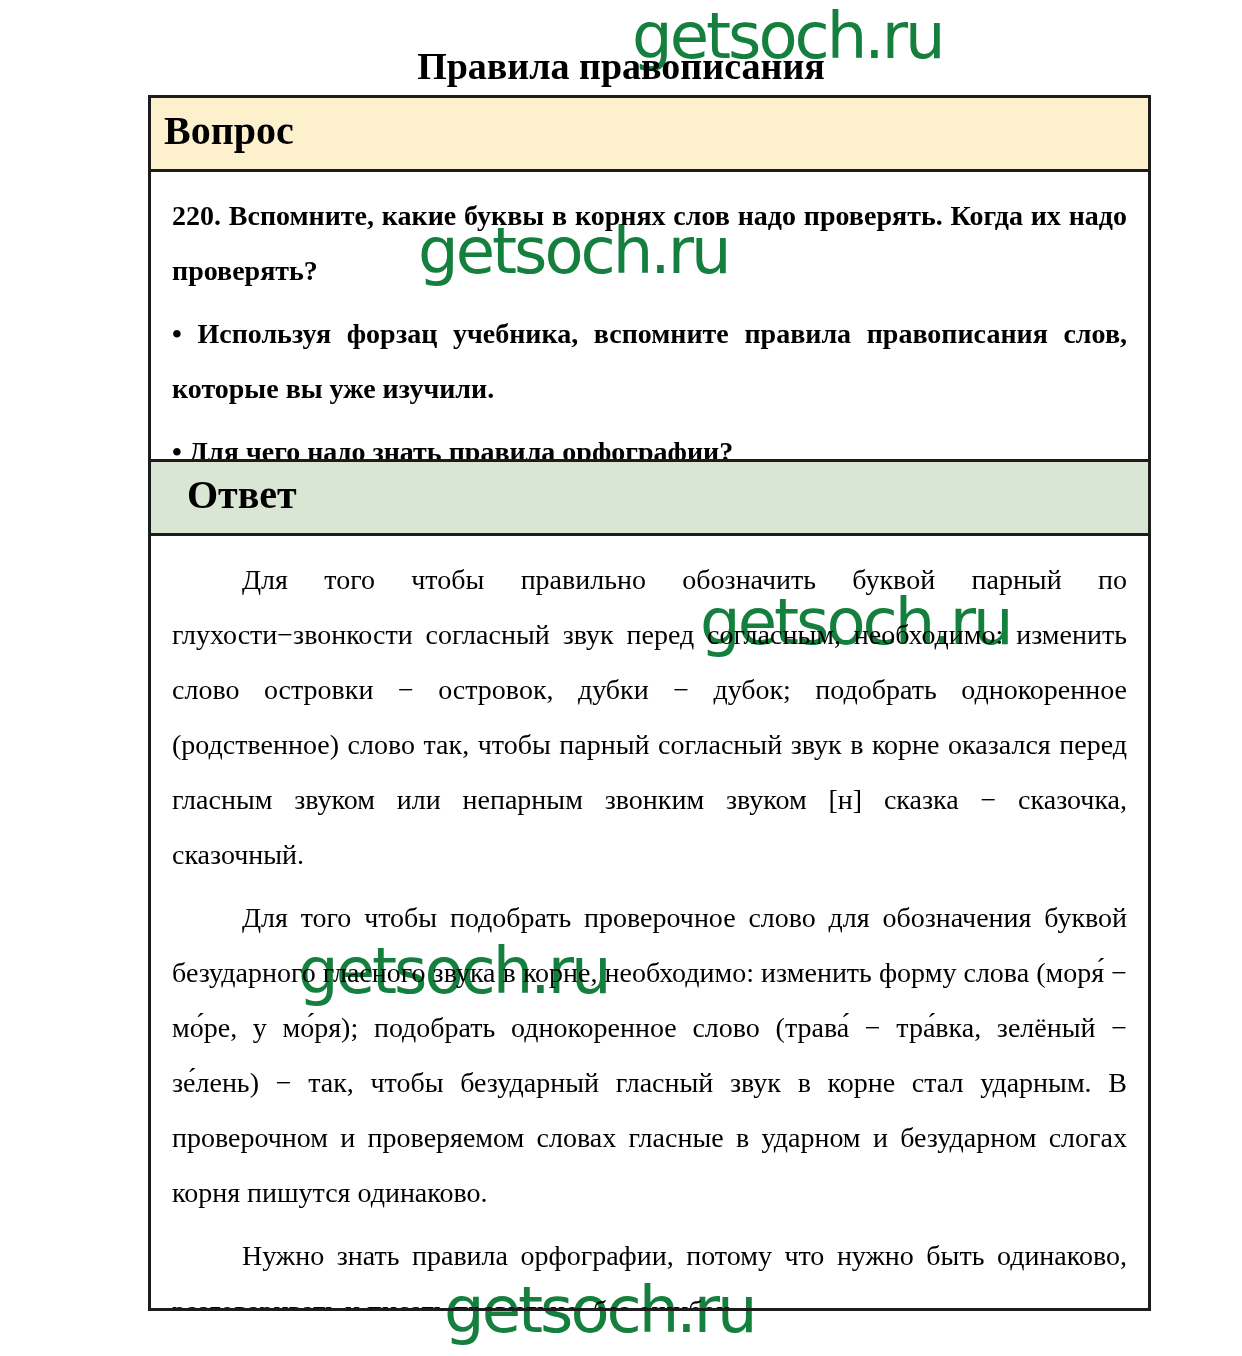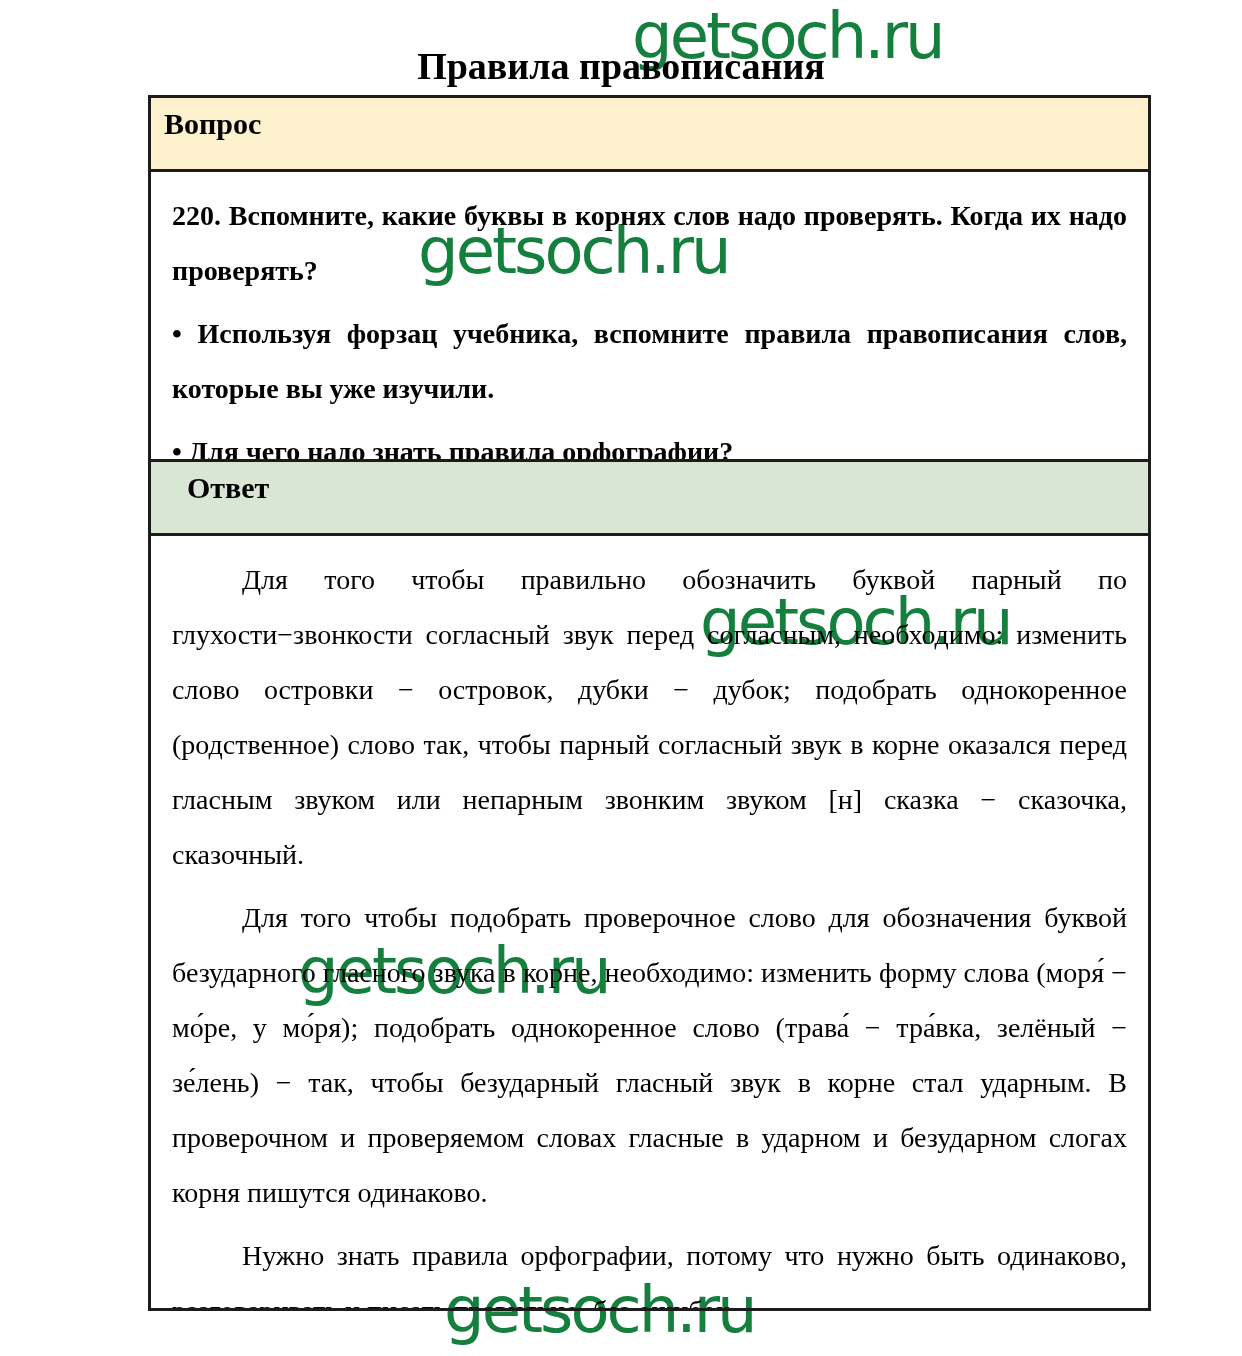--- a/index.html
+++ b/index.html
@@ -47,21 +47,21 @@
     position: absolute;
     z-index: 1;
     left: 148px;
     top: 95px;
     width: 1003px;
     border: 3px solid #1c1c1c;
   }
   .hdr-cell {
     height: 74px;
     padding: 9px 13px 0 13px;
-    font-size: 30px;
+    font-size: 40px;
     font-weight: bold;
     border-bottom: 3px solid #1c1c1c;
   }
   .q-hdr { background: #fdf1cd; }
   .a-hdr { background: #dae6d4; padding-left: 36px; }
   .body-cell {
     background: transparent;
     padding: 8px 13px;
     font-size: 28px;
     line-height: 55px;

